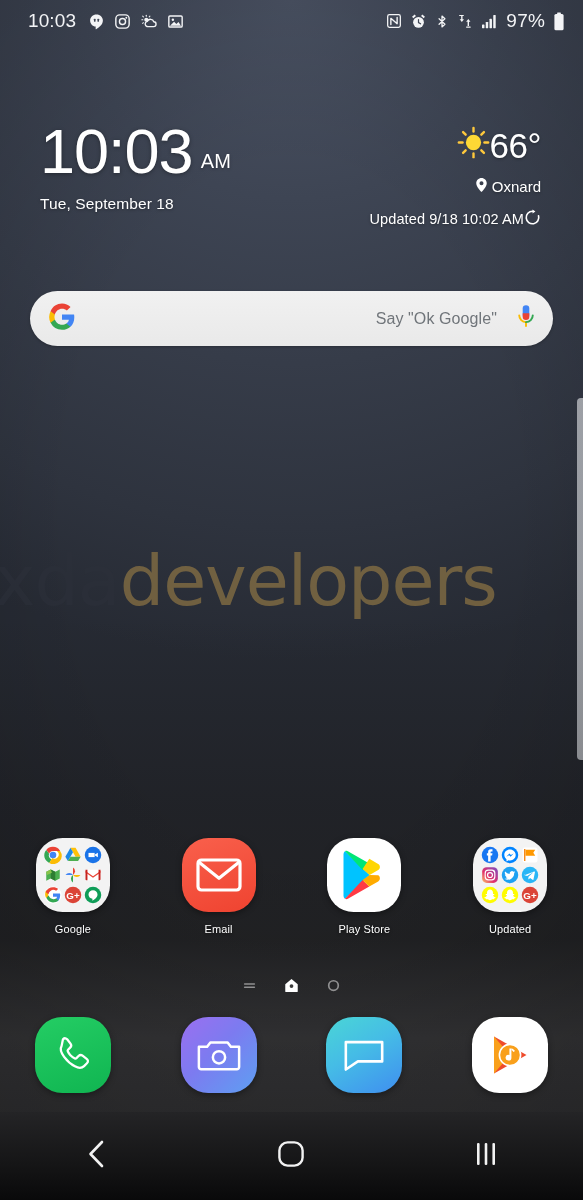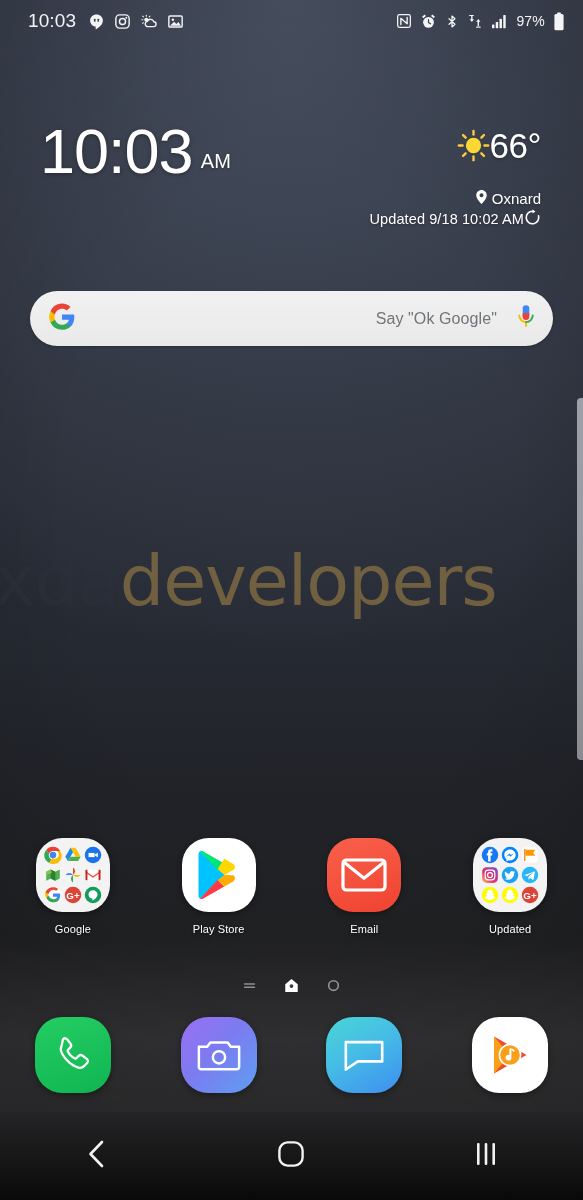--- a/index.html
+++ b/index.html
@@ -32,21 +32,21 @@
   #statusbar {
     position:absolute; top:0; left:0; right:0; height:42px;
     display:flex; align-items:center; justify-content:space-between;
     padding:0 18px 0 28px;
     color:#f3f4f6;
     z-index:40;
   }
   .sb-left { display:flex; align-items:center; gap:9px; }
   .sb-right { display:flex; align-items:center; gap:8px; }
   .sb-time { font-size:19px; font-weight:400; letter-spacing:0.1px; margin-right:3px; }
-  .sb-batt-text { font-size:14px; font-weight:400; letter-spacing:0.2px; }
+  .sb-batt-text { font-size:19px; font-weight:400; letter-spacing:0.2px; }
   .sbi { display:flex; align-items:center; justify-content:center; }
   .sbi svg { display:block; }
 
   
   #clock-widget {
     position:absolute; left:40px; top:122px; z-index:20;
     color:#fff;
   }
   .clock-row { display:flex; align-items:flex-end; }
   .clock-time {
@@ -62,28 +62,28 @@
   .clock-date {
     font-size:15.5px; font-weight:400; margin-top:13px; color:#fff;
     letter-spacing:0.1px; text-shadow:0 1px 3px rgba(0,0,0,0.35);
   }
 
   
   #weather-widget {
     position:absolute; right:42px; top:126px; z-index:20;
     color:#fff; text-align:right;
   }
-  .wx-main { display:flex; align-items:flex-end; justify-content:flex-end; }
+  .wx-main { display:flex; align-items:flex-start; justify-content:flex-end; }
   .wx-temp {
     font-size:35px; font-weight:300; color:#fff; letter-spacing:-0.5px;
     text-shadow:0 1px 3px rgba(0,0,0,0.35);
   }
   .wx-loc {
     display:flex; align-items:center; justify-content:flex-end; gap:5px;
-    font-size:15px; margin-top:24px; color:#fff;
+    font-size:15px; margin-top:12px; color:#fff;
     text-shadow:0 1px 3px rgba(0,0,0,0.35);
   }
   #weather-updated {
     position:absolute; right:42px; top:209px; z-index:20;
     display:flex; align-items:center; 
     font-size:14.5px; color:#fff; letter-spacing:0.1px;
     text-shadow:0 1px 3px rgba(0,0,0,0.35);
   }
 
   
@@ -280,20 +280,21 @@
           </svg>
       </span>
     </div>
   </div>
 
   <div id="clock-widget">
     <div class="clock-row">
       <span class="clock-time">10:03</span>
       <span class="clock-ampm">AM</span>
     </div>
+    <div class="clock-date">Tue, September 18</div>
   </div>
 
   <div id="weather-widget">
     <div class="wx-main">
       <span>
         <svg width="33" height="33" viewBox="0 0 32 32">
           <g stroke="#ffc93c" stroke-width="2.3" stroke-linecap="round">
             <line x1="16" y1="1.8" x2="16" y2="5.4"></line>
             <line x1="16" y1="26.6" x2="16" y2="30.2"></line>
             <line x1="1.8" y1="16" x2="5.4" y2="16"></line>
@@ -422,43 +423,43 @@
                 </svg>
             </div>
           </div>
         </div>
       </div>
       <span class="app-label">Google</span>
     </div>
 
     <div class="app-cell">
       <div class="icon-sq">
+        <div class="squircle" style="background:linear-gradient(160deg,#f9604c,#ef4330);">
+          <svg width="46" height="36" viewBox="0 0 46 36">
+            <rect x="2" y="3" width="42" height="30" rx="3.4" fill="none" stroke="#fff" stroke-width="3.2"></rect>
+            <path d="M3.4 5.4 23 21.3 42.6 5.4" fill="none" stroke="#fff" stroke-width="3.2" stroke-linecap="round" stroke-linejoin="round"></path>
+          </svg>
+        </div>
+      </div>
+      <span class="app-label">Email</span>
+    </div>
+
+    <div class="app-cell">
+      <div class="icon-sq">
         <div class="squircle" style="background:#ffffff;">
           <svg width="48" height="52" viewBox="0 0 48 52">
             <path d="M5 2.2 29.6 26 5 49.8C4.1 49.2 3.5 48 3.5 46.5v-41C3.5 4 4.1 2.8 5 2.2z" fill="#00c3ff"></path>
             <path d="M5 2.2c.9-.6 2.1-.5 3.3.2l21 12-6.7 6.5z" fill="#00e676"></path>
             <path d="M5 49.8l17.6-18.7 6.7 6.5-21 12c-1.2.7-2.4.8-3.3.2z" fill="#ff3a44"></path>
             <path d="M29.6 26l8.6-4.9c2.3-1.3 2.3-4.9 0-6.2l-8.9-5.1L22.6 20z" fill="#ffd600"></path>
             <path d="M29.3 37.6l8.9-5.1c2.3-1.3 2.3-4.9 0-6.2L29.6 26l-7 5.1z" fill="#ffab00"></path>
           </svg>
         </div>
       </div>
       <span class="app-label">Play Store</span>
-    </div>
-
-    <div class="app-cell">
-      <div class="icon-sq">
-        <div class="squircle" style="background:linear-gradient(160deg,#f9604c,#ef4330);">
-          <svg width="46" height="36" viewBox="0 0 46 36">
-            <rect x="2" y="3" width="42" height="30" rx="3.4" fill="none" stroke="#fff" stroke-width="3.2"></rect>
-            <path d="M3.4 5.4 23 21.3 42.6 5.4" fill="none" stroke="#fff" stroke-width="3.2" stroke-linecap="round" stroke-linejoin="round"></path>
-          </svg>
-        </div>
-      </div>
-      <span class="app-label">Email</span>
     </div>
 
     <div class="app-cell">
       <div class="icon-sq">
         <div class="squircle folder">
           <div class="folder-grid">
             <div class="mini">
               <svg viewBox="0 0 24 24">
                   <circle cx="12" cy="12" r="11" fill="#1877F2"></circle>
                   <path d="M14.8 12.6h-2v7.9h-3.3v-7.9H7.8V9.8h1.7V8c0-2.3 1-3.6 3.6-3.6h2.2v2.8h-1.4c-1 0-1.1.4-1.1 1.1v1.5h2.5z" fill="#fff"></path>

